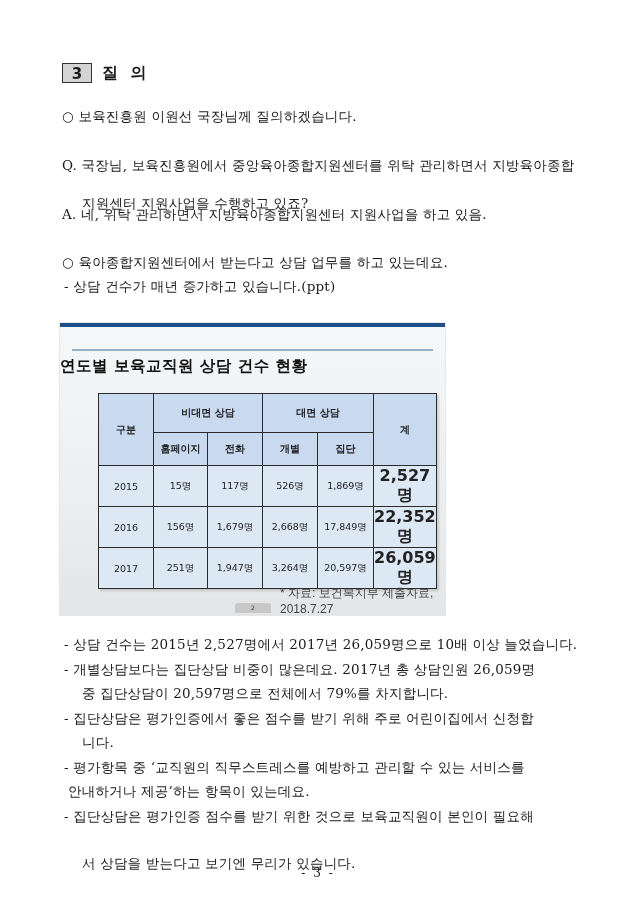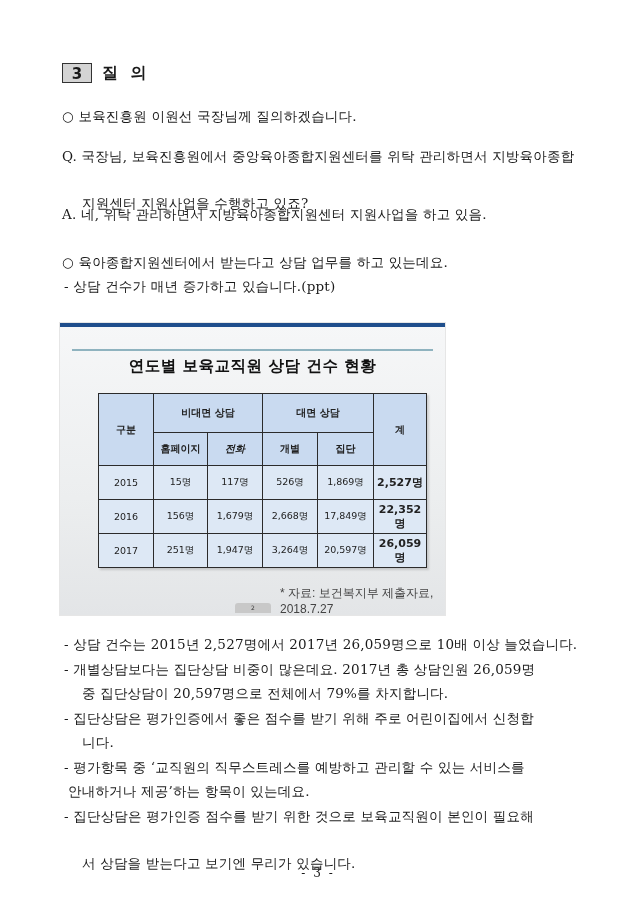--- a/index.html
+++ b/index.html
@@ -22,38 +22,38 @@
   }
   .line { font-size: 13.5px; line-height: 17px; white-space: nowrap; letter-spacing: 0.2px; text-align: center; }
   .slide {
     left: 60px; top: 323px; width: 385px; height: 292px;
     background: linear-gradient(180deg, #f6f7f8 0%, #eceeef 60%, #e3e5e7 100%);
     box-shadow: 0 0 0 1px #e6e6e6;
   }
   .slide-topbar { left: 0; top: 0; width: 385px; height: 4px; background: #1f4e8c; }
   .slide-rule { left: 12px; top: 26px; width: 361px; height: 2px; background: #8fb3bf; }
   .slide-title {
-    left: 0; top: 33px; width: 385px; text-align: center;
+    left: 0; top: 33px; width: 385px; text-align: left;
     font-family: "DejaVu Sans", sans-serif; font-weight: bold; font-size: 15.5px; color: #111;
     letter-spacing: 0.5px;
   }
   table.stats {
     position: absolute; left: 38px; top: 70px; border-collapse: collapse;
     font-family: "DejaVu Sans", sans-serif; font-size: 9.5px; color: #222;
     box-shadow: 2px 2px 2px rgba(0,0,0,0.15);
   }
   table.stats td, table.stats th {
     border: 1.2px solid #2b2b2b; text-align: center; padding: 0;
   }
   table.stats th { background: #c9daf0; font-weight: bold; font-size: 10px; }
   table.stats td { background: #dde8f5; height: 33px; }
-  table.stats td.total { font-weight: bold; font-size: 11px; }
+  table.stats td.total { font-weight: bold; font-size: 16px; }
   .col-gubun { width: 54px; }
   .col-hp { width: 53px; }
-  .col-tel { width: 54px; font-style: italic; }
+  .col-tel { width: 54px; }
   .col-ind { width: 54px; }
   .col-grp { width: 55px; }
   .col-tot { width: 52px; }
   tr.h1 th { height: 38px; }
   tr.h2 th { height: 32px; margin-top: 22px; }
   .slide-source {
     left: 220px; top: 262px; font-family: Liberation Sans, sans-serif;
     font-size: 12px; color: #444;
   }
   .slide-page {
@@ -69,21 +69,21 @@
 </head>
 <body>
 
 <div class="abs section-head">
   <span class="section-num">3</span>
   <span class="section-title">질 의</span>
 </div>
 
 <div class="abs line" style="left:62px; top:108px;">○ 보육진흥원 이원선 국장님께 질의하겠습니다.</div>
 
-<div class="abs line" style="left:62px; top:148px;">Q. 국장님, 보육진흥원에서 중앙육아종합지원센터를 위탁 관리하면서 지방육아종합</div>
+<div class="abs line" style="left:62px; top:157px;">Q. 국장님, 보육진흥원에서 중앙육아종합지원센터를 위탁 관리하면서 지방육아종합</div>
 <div class="abs line" style="left:82px; top:195px;">지원센터 지원사업을 수행하고 있죠?</div>
 <div class="abs line" style="left:62px; top:206px;">A. 네, 위탁 관리하면서 지방육아종합지원센터 지원사업을 하고 있음.</div>
 
 <div class="abs line" style="left:62px; top:254px;">○ 육아종합지원센터에서 받는다고 상담 업무를 하고 있는데요.</div>
 <div class="abs line" style="left:64px; top:278px;">- 상담 건수가 매년 증가하고 있습니다.(ppt)</div>
 
 <div class="abs slide">
   <div class="abs slide-topbar"></div>
   <div class="abs slide-rule"></div>
   <div class="abs slide-title">연도별 보육교직원 상담 건수 현황</div>

